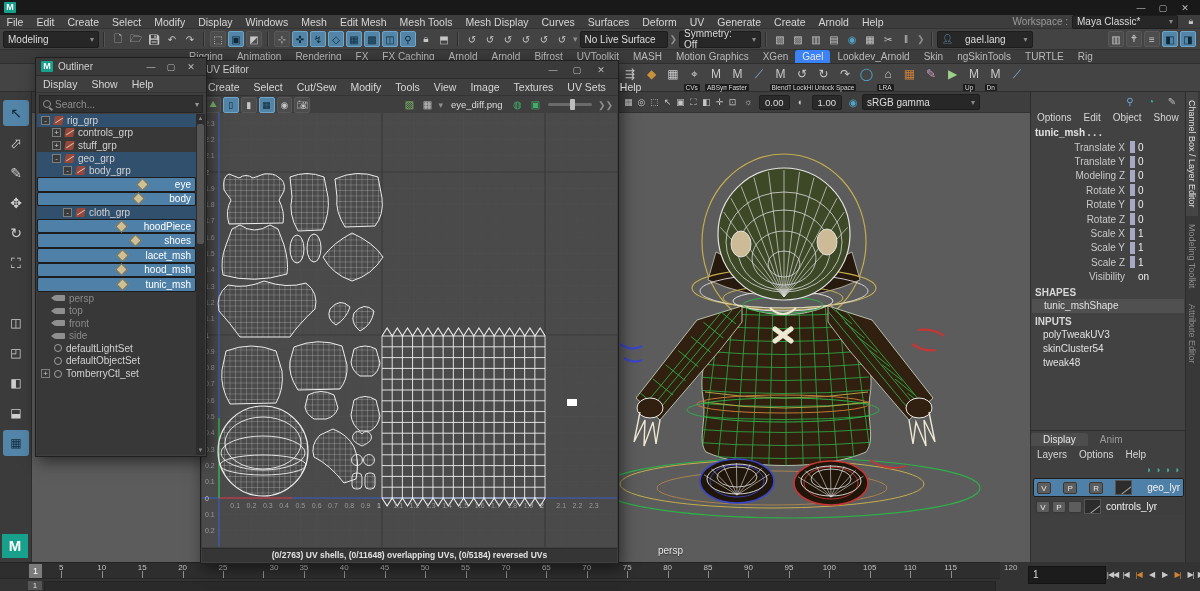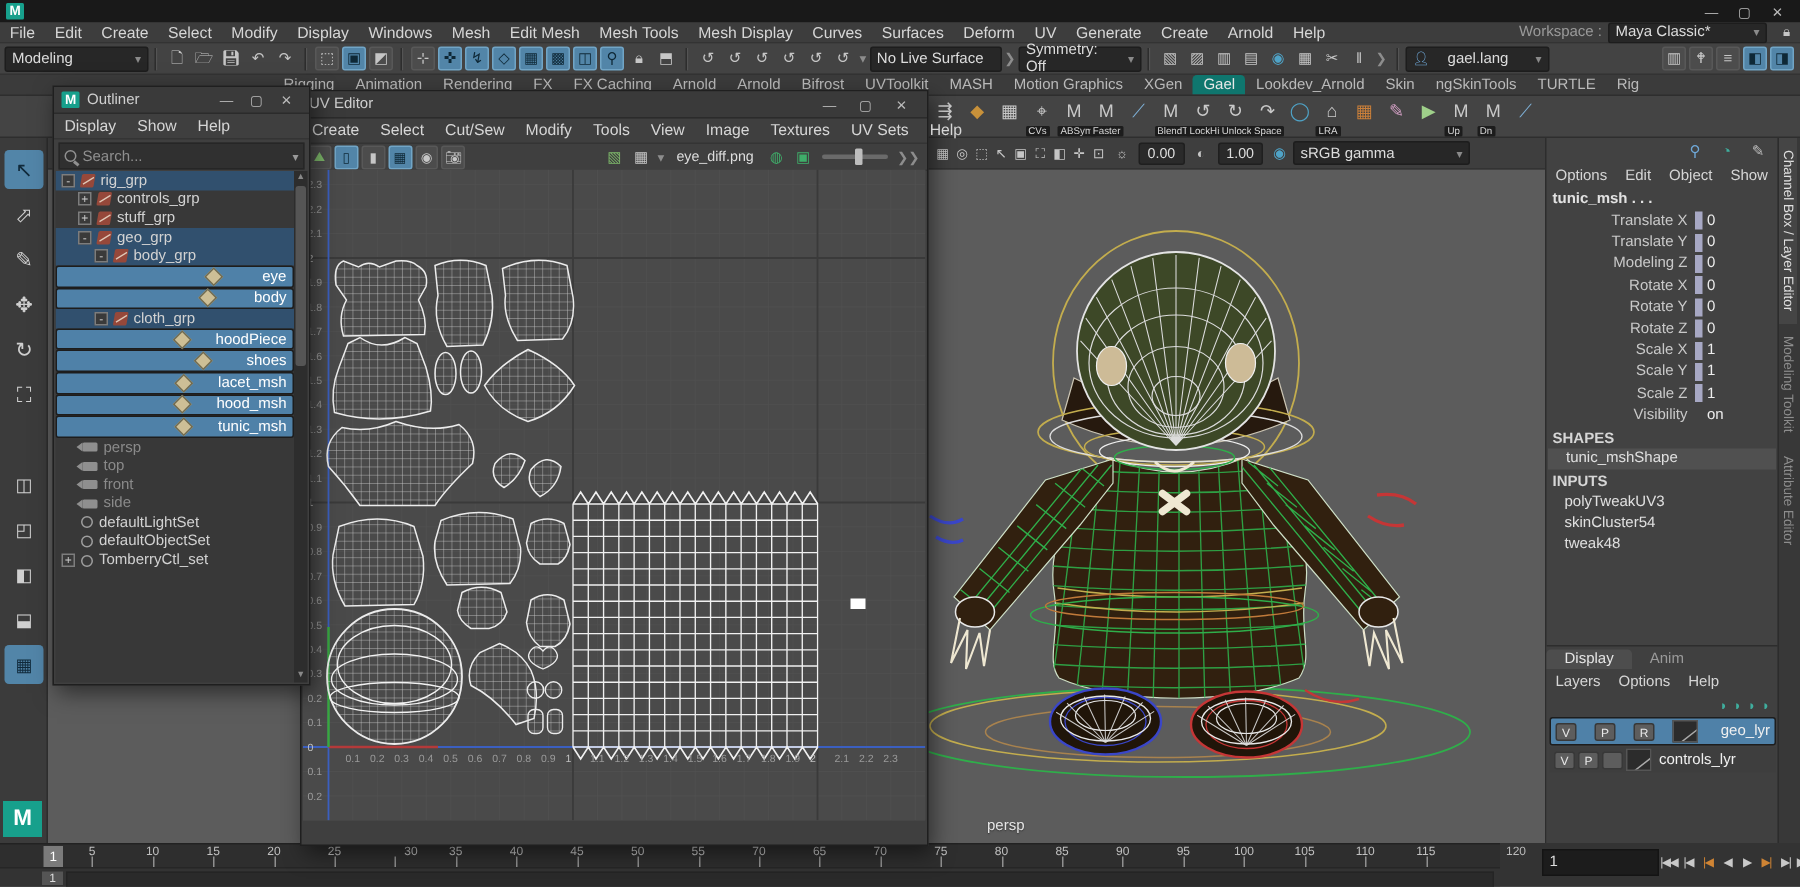--- a/index.html
+++ b/index.html
@@ -20,21 +20,21 @@
   .sel{background:#272727;border:1px solid #1d1d1d;color:#ddd;font-size:10px;height:12px;display:flex;align-items:center;justify-content:space-between;padding:0 4px;border-radius:2px}
   .sel .car{color:#8a8a8a;font-size:8px;margin-left:6px}
   #toolbar{left:0;top:29px;width:1200px;height:21px;background:#434343;display:flex;align-items:center;box-sizing:border-box;border-bottom:1px solid #333;padding:0 3px}
   .sep{width:1px;height:15px;background:#2d2d2d;border-right:1px solid #545454;margin:0 4px}
   .tl{width:16px;height:16px;background:#4c4c4c;border:1px solid #585858;border-radius:2px;display:flex;align-items:center;justify-content:center;font-size:10px;color:#c6c6c6;margin:0 1px;box-sizing:border-box}
   .tl.hl{background:#5285a8;border-color:#71a5c6;color:#0e2836}
   .tl.flat{background:transparent;border-color:transparent}
   .chev{color:#8d8d8d;font-size:9px;padding:0 2px}
   #shelftabs{left:0;top:50px;width:1200px;height:14px;background:#3b3b3b;display:flex;align-items:flex-end;box-sizing:border-box;padding-left:182px;border-bottom:1px solid #2e2e2e;overflow:hidden}
   .stab{font-size:10px;color:#b9b9b9;padding:1px 7px;white-space:nowrap}
-  .stab.active{background:#0f766e;color:#e8e8e8;border-radius:3px 3px 0 0}
+  .stab.active{background:#3b82f6;color:#e8e8e8;border-radius:3px 3px 0 0}
   #shelficons{left:0;top:64px;width:1200px;height:28px;background:#444;box-sizing:border-box;border-bottom:1px solid #2e2e2e}
   .shitem{position:absolute;top:1px;width:20px;height:26px}
   .shitem .g{width:20px;height:17px;display:flex;align-items:center;justify-content:center;font-size:12px;color:#c9c9c9}
   .shchip{position:absolute;bottom:0;left:-1px;background:#1c1c1c;color:#d8d8d8;font-size:6.5px;padding:0 2px;border-radius:1px;white-space:nowrap}
   
   #toolbox{left:0;top:92px;width:32px;height:470px;background:#3b3b3b;border-right:1px solid #2d2d2d;box-sizing:border-box}
   .tool{position:absolute;left:3px;width:26px;height:26px;border-radius:3px;display:flex;align-items:center;justify-content:center;font-size:14px;color:#cfcfcf}
   .tool.hl{background:#5285a8;color:#10293a}
   .mayalogo{position:absolute;left:2px;bottom:4px;width:26px;height:24px;background:#17a08c;color:#fff;font-weight:bold;font-size:15px;text-align:center;line-height:24px}
   
@@ -710,20 +710,21 @@
         <text x="272.80000000000007" y="395" font-size="7" fill="#9a9a9a" font-family="Liberation Sans,sans-serif">1.6</text>
         <text x="289.1000000000001" y="395" font-size="7" fill="#9a9a9a" font-family="Liberation Sans,sans-serif">1.7</text>
         <text x="305.4000000000001" y="395" font-size="7" fill="#9a9a9a" font-family="Liberation Sans,sans-serif">1.8</text>
         <text x="321.7000000000001" y="395" font-size="7" fill="#9a9a9a" font-family="Liberation Sans,sans-serif">1.9</text>
         <text x="338.00000000000006" y="395" font-size="7" fill="#c2c2c2" font-family="Liberation Sans,sans-serif">2</text>
         <text x="354.30000000000007" y="395" font-size="7" fill="#9a9a9a" font-family="Liberation Sans,sans-serif">2.1</text>
         <text x="370.6000000000001" y="395" font-size="7" fill="#9a9a9a" font-family="Liberation Sans,sans-serif">2.2</text>
         <text x="386.9000000000001" y="395" font-size="7" fill="#9a9a9a" font-family="Liberation Sans,sans-serif">2.3</text>
       </svg>
   </div>
+  <div id="uv-status">(0/2763) UV shells, (0/11648) overlapping UVs, (0/5184) reversed UVs</div>
 </div>
 
 <div id="outliner" class="win">
   <div class="wtitle">
     <span class="mlogo" style="margin-right:5px">M</span>
     <span>Outliner</span>
     <span style="flex:1"></span>
     <span class="winbtn" style="width:20px">—</span>
     <span class="winbtn" style="width:20px">▢</span>
     <span class="winbtn" style="width:20px">✕</span>

